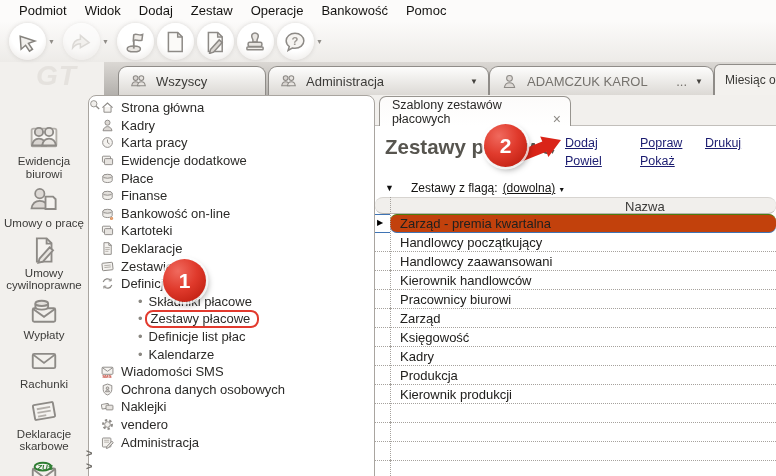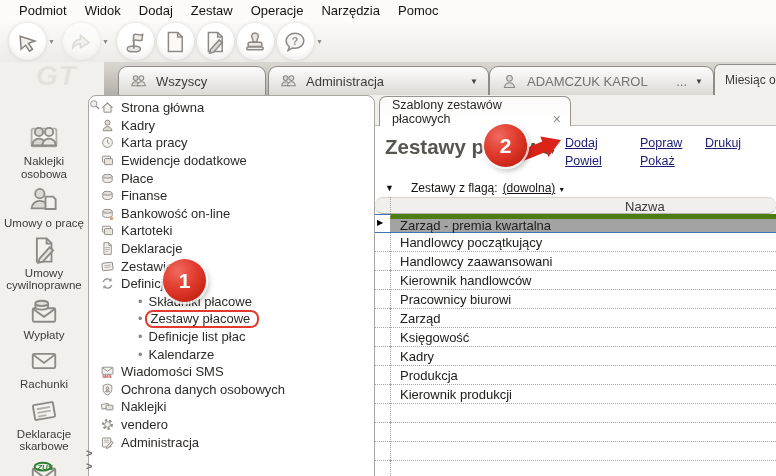--- a/index.html
+++ b/index.html
@@ -57,21 +57,21 @@
   .f-value { margin-left:5px; }
   .f-caret { font-size:7px; color:#111; margin-left:3px; }
 
   .grid { position:absolute; left:0; right:0; top:71px; bottom:0; overflow:hidden; }
   .grid-header { height:17px; background:#f1efec; border-top:1px solid #d7d4d0; border-bottom:1px solid #b7b4b0; position:relative;border-radius:8px; }
   .grid-header span { position:absolute; left:250px; top:1px; font-size:13px; color:#3b3a38; }
   .grid-gutterline { position:absolute; left:15px; top:0; bottom:0; width:0; border-left:1px dotted #a6a29d; z-index:2; pointer-events:none; }
   .row { display:flex; height:19px; }
   .row .gut { width:15px; flex:none; position:relative; border-bottom:1px dotted #a6a29d; }
   .row .cell { flex:1; border-bottom:1px dotted #a6a29d; font-size:13px; color:#21201e; display:flex; align-items:center; padding-left:10px; }
-  .row.sel .cell { background:#a3a3a3; border-top:5px solid #4d7c0f; border-bottom:1px solid #3f74b4; }
+  .row.sel .cell { background:#c2410c; border-top:1px solid #4d7c0f; border-bottom:1px solid #3f74b4;border-radius:7px; }
   .row.sel .gut { border-top:1px solid #3f74b4; border-bottom:1px solid #3f74b4; }
   .mark { position:absolute; left:2px; top:4px; font-size:8px; color:#000; line-height:1; }
 
   
   .badge { position:absolute; width:43px; height:43px; border-radius:50%; z-index:6;
     background:radial-gradient(circle at 35% 28%, #f06a5e 0%, #e03a2c 45%, #b51608 100%);
     color:#fff; font-size:21px; font-weight:bold; display:flex; align-items:center; justify-content:center;
     box-shadow:0 0 0 2.5px rgba(255,255,255,.75), 2px 3px 6px rgba(0,0,0,.35); }
   .b1 { left:163px; top:259px; }
   .b2 { left:484px; top:124px; }
@@ -80,21 +80,21 @@
 </head>
 <body>
 
 <div id="app">
   <div class="menubar" id="menubar">
       <div class="mitem">Podmiot</div>
       <div class="mitem">Widok</div>
       <div class="mitem">Dodaj</div>
       <div class="mitem">Zestaw</div>
       <div class="mitem">Operacje</div>
-      <div class="mitem">Narzędzia</div>
+      <div class="mitem">Bankowość</div>
       <div class="mitem">Pomoc</div>
     </div>
   <div class="toolbar" id="toolbar">
       <div class="tbtn">
         <span class="icn">
           <svg viewBox="0 0 16 16" style="width:24px;height:24px">
             <path d="M2.8 4.2l9.8 3.1-4.3 1.6 2.7 3.9-2 1.3-2.6-3.9-3 2.6z" fill="#f1efec" stroke="#85827d"></path>
           </svg>
         </span>
       </div>
@@ -197,21 +197,21 @@
       <div class="rail-item">
         <span class="icn">
           <svg viewBox="0 0 16 16" style="width:40px;height:30px">
             <rect x="1.4" y="3" width="13.2" height="9.4" rx="1" fill="#f7f5f2" stroke="#b3afaa"></rect>
             <circle cx="5.3" cy="4.8" r="2.2" fill="#d9d5d1" stroke="#8d8a86"></circle>
             <path d="M1.6 12c.4-2.4 1.9-3.7 3.7-3.7S8.6 9.6 9 12z" fill="#d9d5d1" stroke="#8d8a86"></path>
             <circle cx="10.7" cy="4.8" r="2.2" fill="#e8e5e1" stroke="#8d8a86"></circle>
             <path d="M7 12c.4-2.4 1.9-3.7 3.7-3.7s3.3 1.3 3.7 3.7z" fill="#e8e5e1" stroke="#8d8a86"></path>
           </svg>
         </span>
-        <div class="rail-label">Naklejki osobowa</div>
+        <div class="rail-label">Ewidencja biurowi</div>
       </div>
       <div class="rail-item">
         <span class="icn">
           <svg viewBox="0 0 16 16" style="width:40px;height:30px">
             <g transform="translate(-1.6 0) scale(.92)">
               <circle cx="8" cy="5" r="2.7" fill="#ddd9d5" stroke="#8d8a86"></circle>
               <path d="M3.2 13.6c.5-2.9 2.4-4.4 4.8-4.4s4.3 1.5 4.8 4.4z" fill="#ddd9d5" stroke="#8d8a86"></path>
             </g>
             <path d="M8.8 6.2h4l1.4 1.4v5.2H8.8z" fill="#f4f2ef" stroke="#8d8a86"></path>
           </svg>

